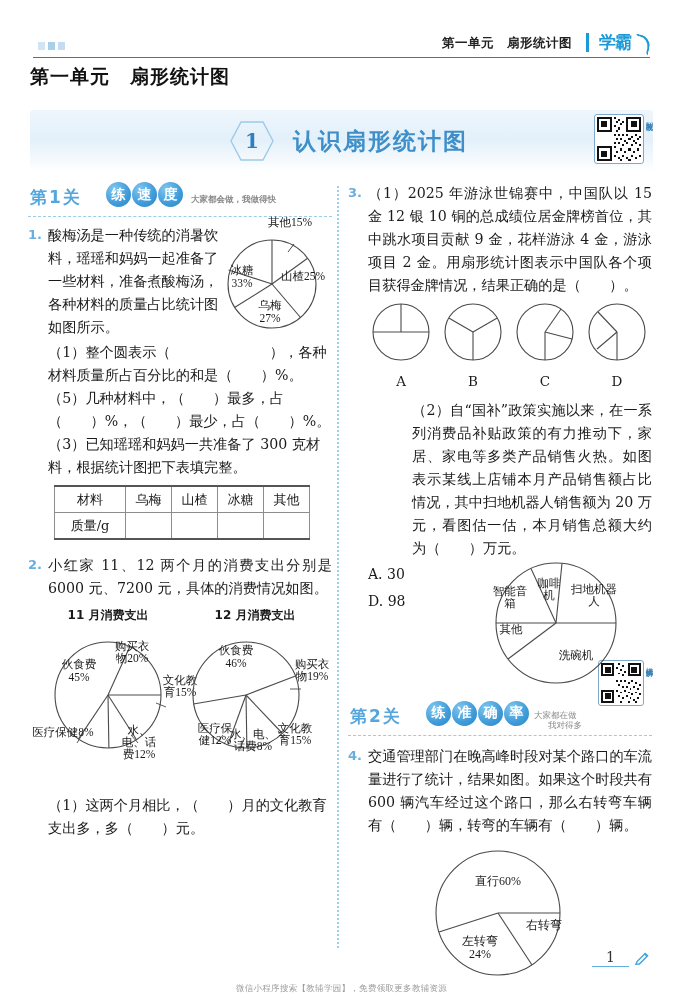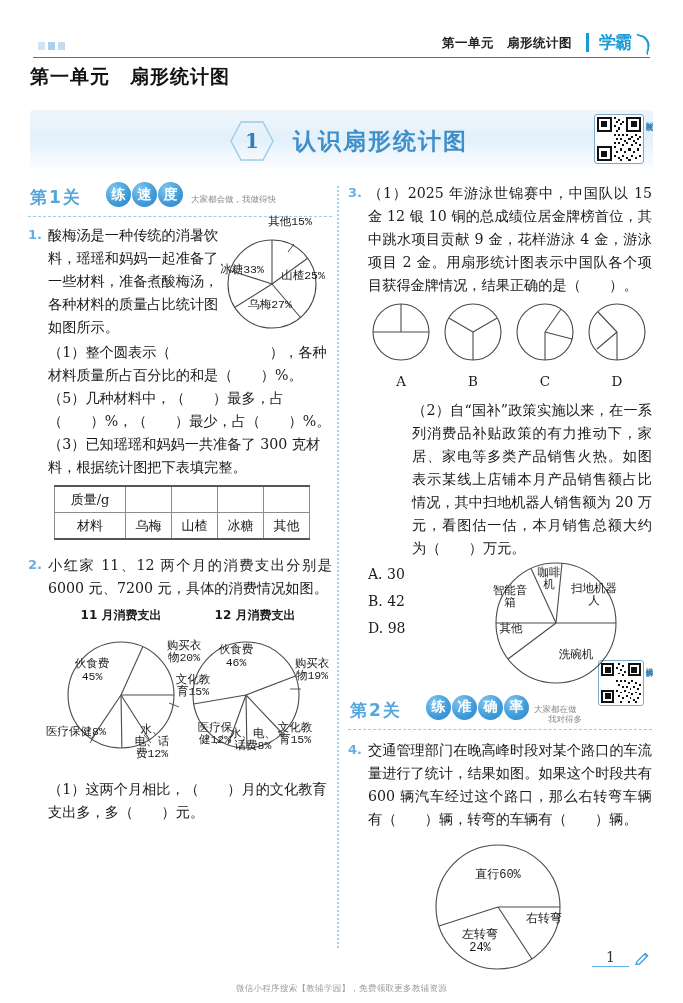--- a/index.html
+++ b/index.html
@@ -129,21 +129,21 @@
     font-family:"DejaVu Sans","Liberation Sans",sans-serif;
     font-size:13px;color:#6aaee0;font-weight:bold;
   }
   .qbody{margin-left:20px;}
   .qbody p{margin:0;}
 
   
   .fig{position:relative;}
   .fig svg{display:block;overflow:visible;}
   .fig text, .pielabel{
-    font-family:Liberation Mono, monospace;
+    font-family:Liberation Serif, serif;
   }
   .pielabel{
     position:absolute;font-size:11.5px;line-height:1.12;text-align:center;color:#1a1a1a;
   }
   .figtitle{
     font-family:"DejaVu Sans","Liberation Sans",sans-serif;
     font-size:12px;font-weight:bold;text-align:center;
   }
 
   
@@ -352,21 +352,21 @@
 
   <div class="col col-left">
 
     <div class="level">
       <span class="level-name">第1关</span>
       <span class="bubbles" style="left:78px;">
         <b>练</b>
         <b>速</b>
         <b>度</b>
       </span>
-      <span class="level-sub" style="left:163px;top:12px;">大家都会做，我做得快</span>
+      <span class="level-sub" style="left:163px;top:12px;font-weight:bold;">大家都会做，我做得快</span>
       <span class="level-rule"></span>
     </div>
 
     <div class="q" style="margin-top:4px;">
       <span class="qnum">1.</span>
       <div class="qbody">
         <p style="width:178px;">酸梅汤是一种传统的消暑饮料，瑶瑶和妈妈一起准备了一些材料，准备煮酸梅汤，各种材料的质量占比统计图如图所示。</p>
 
         <div class="fig" style="position:absolute;left:186px;top:-2px;width:118px;height:118px;">
           <svg width="118" height="112" viewBox="0 0 118 112">
@@ -388,60 +388,60 @@
         </div>
 
         <p style="margin-top:2px;">（1）整个圆表示（　　　　　　　），各种材料质量所占百分比的和是（　　）%。</p>
         <p>（5）几种材料中，（　　）最多，占（　　）%，（　　）最少，占（　　）%。</p>
         <p>（3）已知瑶瑶和妈妈一共准备了 300 克材料，根据统计图把下表填完整。</p>
       </div>
 
       <table class="fill">
         <tbody>
             <tr>
+          <td>材料</td>
+          <td>乌梅</td>
+          <td>山楂</td>
+          <td>冰糖</td>
+          <td>其他</td>
+        </tr>
+        <tr>
           <td>质量/g</td>
           <td></td>
           <td></td>
           <td></td>
           <td></td>
         </tr>
-        <tr>
-          <td>材料</td>
-          <td>乌梅</td>
-          <td>山楂</td>
-          <td>冰糖</td>
-          <td>其他</td>
-        </tr>
       </tbody>
         </table>
     </div>
 
     <div class="q" style="margin-top:14px;">
       <span class="qnum">2.</span>
       <div class="qbody">
         <p style="text-align:justify;text-align-last:left;">小红家 11、12 两个月的消费支出分别是 6000 元、7200 元，具体的消费情况如图。</p>
       </div>
 
       <div style="position:relative;height:172px;margin-top:6px;">
 
-        <div class="fig" style="position:absolute;left:20px;top:0;width:146px;">
+        <div class="fig" style="position:absolute;left:7px;top:0;width:146px;">
           <div class="figtitle">11 月消费支出</div>
           <svg width="146" height="140" viewBox="0 0 146 140" style="margin-top:2px;">
             <circle cx="73" cy="68" r="53" fill="none" stroke="#4a4a4a" stroke-width="1.1"></circle>
             <line x1="73" y1="68" x2="94.8" y2="19.8" stroke="#4a4a4a" stroke-width="1.1"></line>
             <line x1="73" y1="68" x2="126" y2="68" stroke="#4a4a4a" stroke-width="1.1"></line>
             <line x1="73" y1="68" x2="101.5" y2="112.7" stroke="#4a4a4a" stroke-width="1.1"></line>
             <line x1="73" y1="68" x2="73.9" y2="121" stroke="#4a4a4a" stroke-width="1.1"></line>
             <line x1="73" y1="68" x2="43.5" y2="111.9" stroke="#4a4a4a" stroke-width="1.1"></line>
             <line x1="96" y1="108" x2="103" y2="116" stroke="#4a4a4a" stroke-width="0.9"></line>
             <line x1="48" y1="106" x2="42" y2="116" stroke="#4a4a4a" stroke-width="0.9"></line>
             <line x1="121" y1="76" x2="131" y2="80" stroke="#4a4a4a" stroke-width="0.9"></line>
           </svg>
           <span class="pielabel" style="left:18px;top:52px;width:52px;">伙食费45%</span>
-          <span class="pielabel" style="left:76px;top:34px;width:42px;line-height:1.05;margin-left:39px;">购买衣物20%</span>
+          <span class="pielabel" style="left:76px;top:34px;width:42px;line-height:1.05;">购买衣物20%</span>
           <span class="pielabel" style="left:126px;top:68px;width:38px;line-height:1.05;">文化教育15%</span>
           <span class="pielabel" style="left:82px;top:118px;width:44px;line-height:1.05;">水、电、话费12%</span>
           <span class="pielabel" style="left:-4px;top:120px;width:64px;line-height:1.05;">医疗保健8%</span>
         </div>
 
         <div class="fig" style="position:absolute;left:152px;top:0;width:150px;">
           <div class="figtitle">12 月消费支出</div>
           <svg width="150" height="140" viewBox="0 0 150 140" style="margin-top:2px;">
             <circle cx="66" cy="68" r="53" fill="none" stroke="#4a4a4a" stroke-width="1.1"></circle>
             <line x1="66" y1="68" x2="115.5" y2="49" stroke="#4a4a4a" stroke-width="1.1"></line>
@@ -457,21 +457,21 @@
           <span class="pielabel" style="left:30px;top:38px;width:52px;">伙食费46%</span>
           <span class="pielabel" style="left:112px;top:52px;width:40px;line-height:1.05;">购买衣物19%</span>
           <span class="pielabel" style="left:94px;top:116px;width:42px;line-height:1.05;">文化教育15%</span>
           <span class="pielabel" style="left:14px;top:116px;width:42px;line-height:1.05;">医疗保健12%</span>
           <span class="pielabel" style="left:50px;top:122px;width:46px;line-height:1.05;">水、电、话费8%</span>
 
           <span class="pielabel" style="left:-26px;top:78px;width:34px;line-height:1.05;"></span>
         </div>
       </div>
 
-      <div class="qbody" style="margin-top:0;">
+      <div class="qbody" style="margin-top:16px;">
         <p>（1）这两个月相比，（　　）月的文化教育支出多，多（　　）元。</p>
       </div>
     </div>
   </div>
 
   <div class="col col-right">
 
     <div class="q">
       <span class="qnum">3.</span>
       <div class="qbody">
@@ -516,42 +516,41 @@
         </div>
       </div>
 
       <div class="qbody" style="margin-top:6px;">
         <p style="text-align:justify;text-align-last:left;margin-left:44px;">（2）自“国补”政策实施以来，在一系列消费品补贴政策的有力推动下，家居、家电等多类产品销售火热。如图表示某线上店铺本月产品销售额占比情况，其中扫地机器人销售额为 20 万元，看图估一估，本月销售总额大约为（　　）万元。</p>
       </div>
 
       <div style="position:relative;height:132px;margin-top:1px;">
         <div class="opts">
           <div>A. 30</div>
-          <div>B. 42</div>
           <div>D. 98</div>
         </div>
         <div class="fig" style="position:absolute;left:122px;top:-4px;width:172px;">
           <svg width="172" height="132" viewBox="0 0 172 132">
             <circle cx="86" cy="66" r="60" fill="none" stroke="#4a4a4a" stroke-width="1.1"></circle>
             <line x1="86" y1="66" x2="146" y2="66" stroke="#4a4a4a" stroke-width="1.1"></line>
             <line x1="86" y1="66" x2="92" y2="6.3" stroke="#4a4a4a" stroke-width="1.1"></line>
             <line x1="86" y1="66" x2="61" y2="11.5" stroke="#4a4a4a" stroke-width="1.1"></line>
             <line x1="86" y1="66" x2="26" y2="66" stroke="#4a4a4a" stroke-width="1.1"></line>
             <line x1="86" y1="66" x2="38" y2="102" stroke="#4a4a4a" stroke-width="1.1"></line>
           </svg>
-          <span class="pielabel" style="left:62px;top:10px;width:34px;line-height:1.05;">咖啡机</span>
+          <span class="pielabel" style="left:62px;top:20px;width:34px;line-height:1.05;">咖啡机</span>
           <span class="pielabel" style="left:96px;top:26px;width:56px;line-height:1.05;">扫地机器人</span>
           <span class="pielabel" style="left:20px;top:28px;width:40px;line-height:1.05;">智能音箱</span>
           <span class="pielabel" style="left:22px;top:66px;width:38px;">其他</span>
           <span class="pielabel" style="left:82px;top:92px;width:48px;">洗碗机</span>
         </div>
       </div>
     </div>
 
-    <div class="level" style="margin-top:2px;">
+    <div class="level" style="margin-top:8px;">
       <span class="level-name">第2关</span>
       <span class="bubbles" style="left:78px;">
         <b>练</b>
         <b>准</b>
         <b>确</b>
         <b>率</b>
       </span>
       <span class="level-sub" style="left:186px;top:9px;">大家都在做</span>
       <span class="level-sub" style="left:200px;top:19px;">我对得多</span>
       <span class="level-rule"></span>

